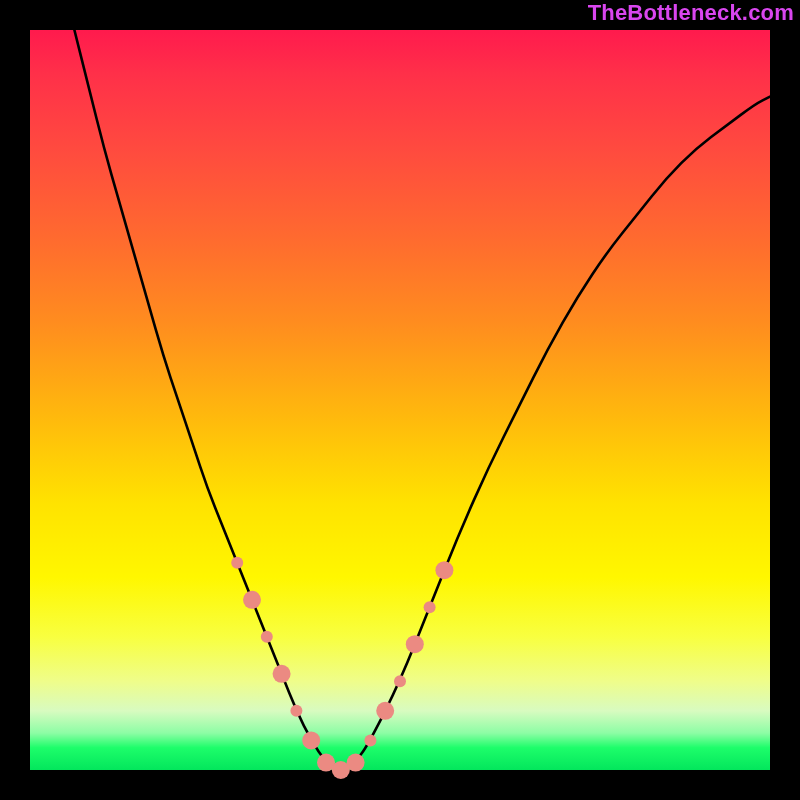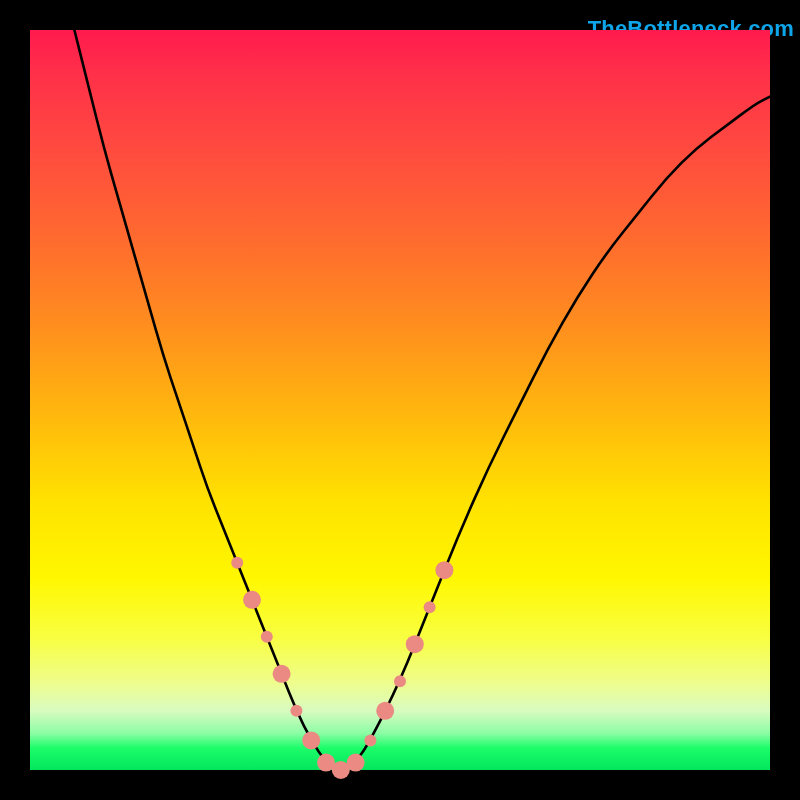--- a/index.html
+++ b/index.html
@@ -36,25 +36,25 @@
       #f8ff40 82%,
       #effd8a 88%,
       #d8fbc0 92%,
       #8dfda5 95%,
       #1dfd6a 97%,
       #03e65c 100%
     );
   }
   .watermark {
     position: absolute;
-    top: 16px;
+    top: 0;
     right: 6px;
     font-size: 22px;
     font-weight: 600;
-    color: #0ea5e9;
+    color: #d946ef;
     letter-spacing: 0.2px;
     user-select: none;
   }
   svg.curve {
     position: absolute;
     left: 0;
     top: 0;
     width: 740px;
     height: 740px;
     overflow: visible;

